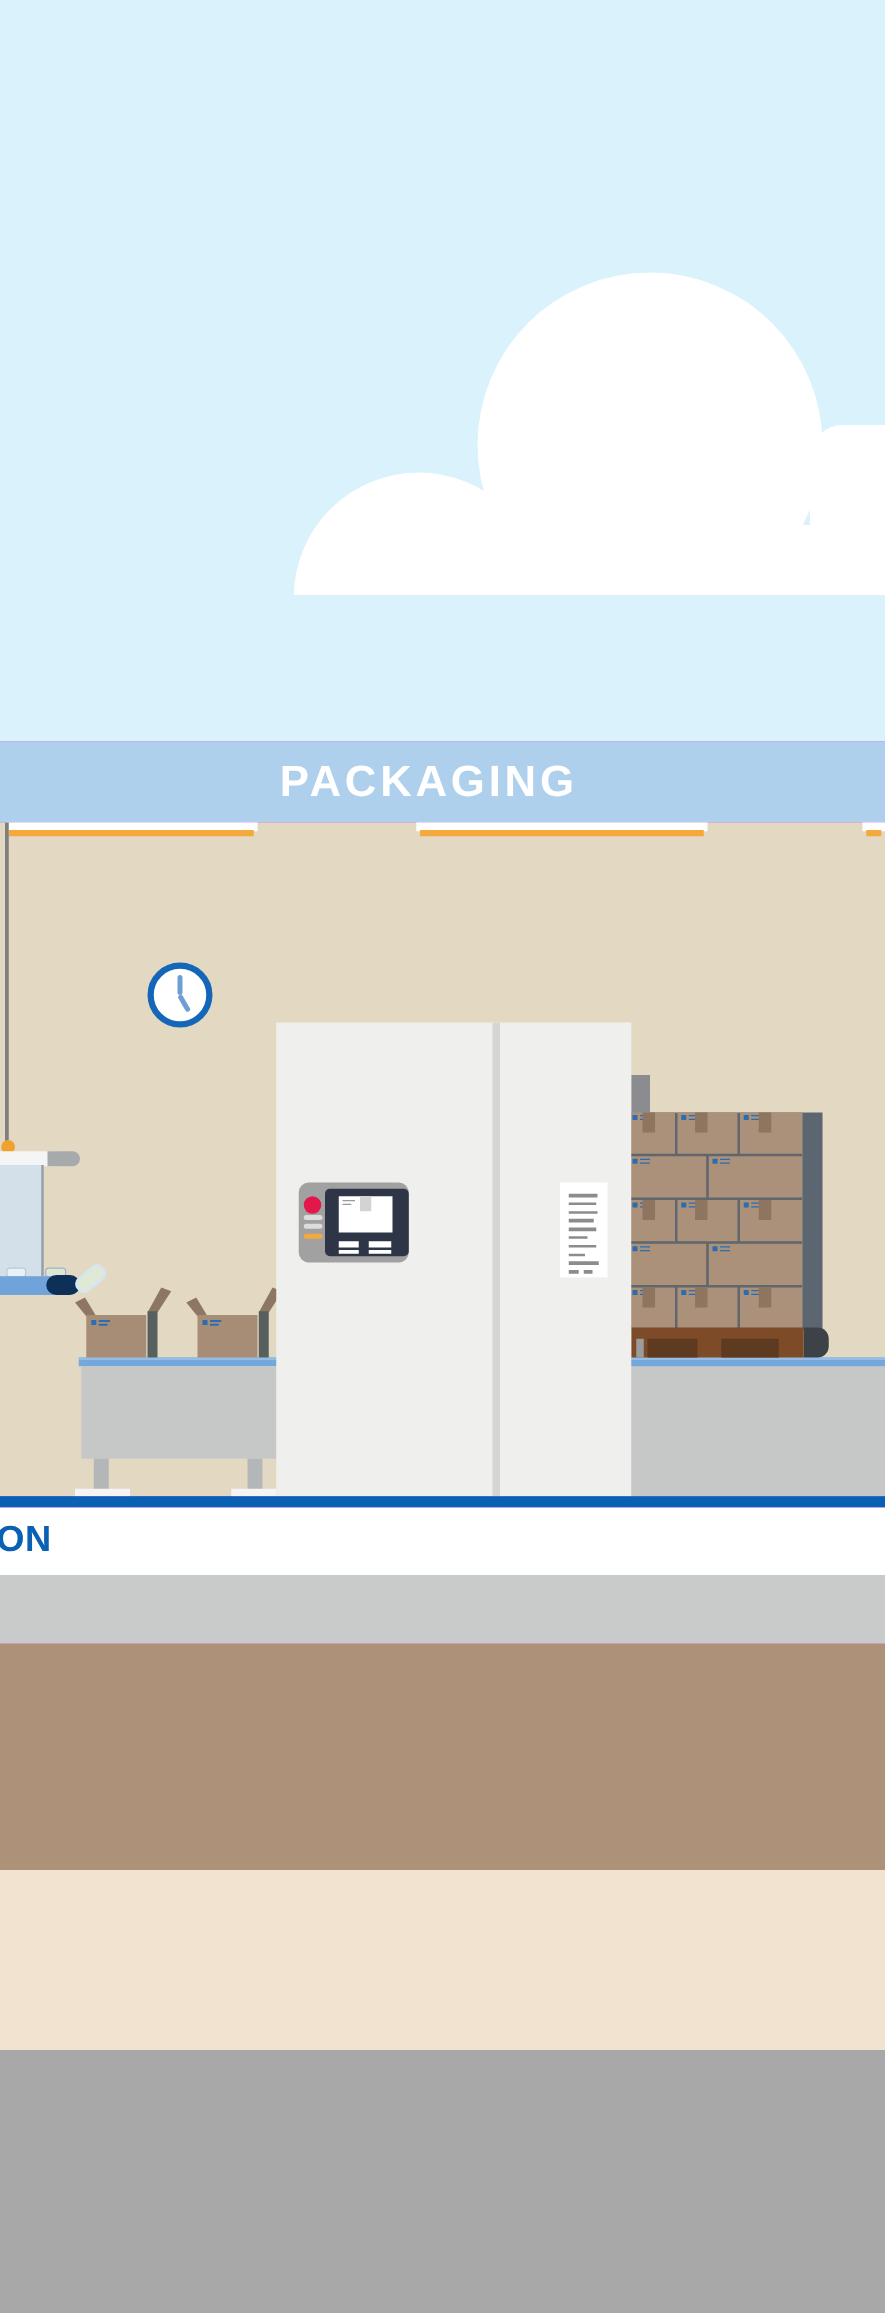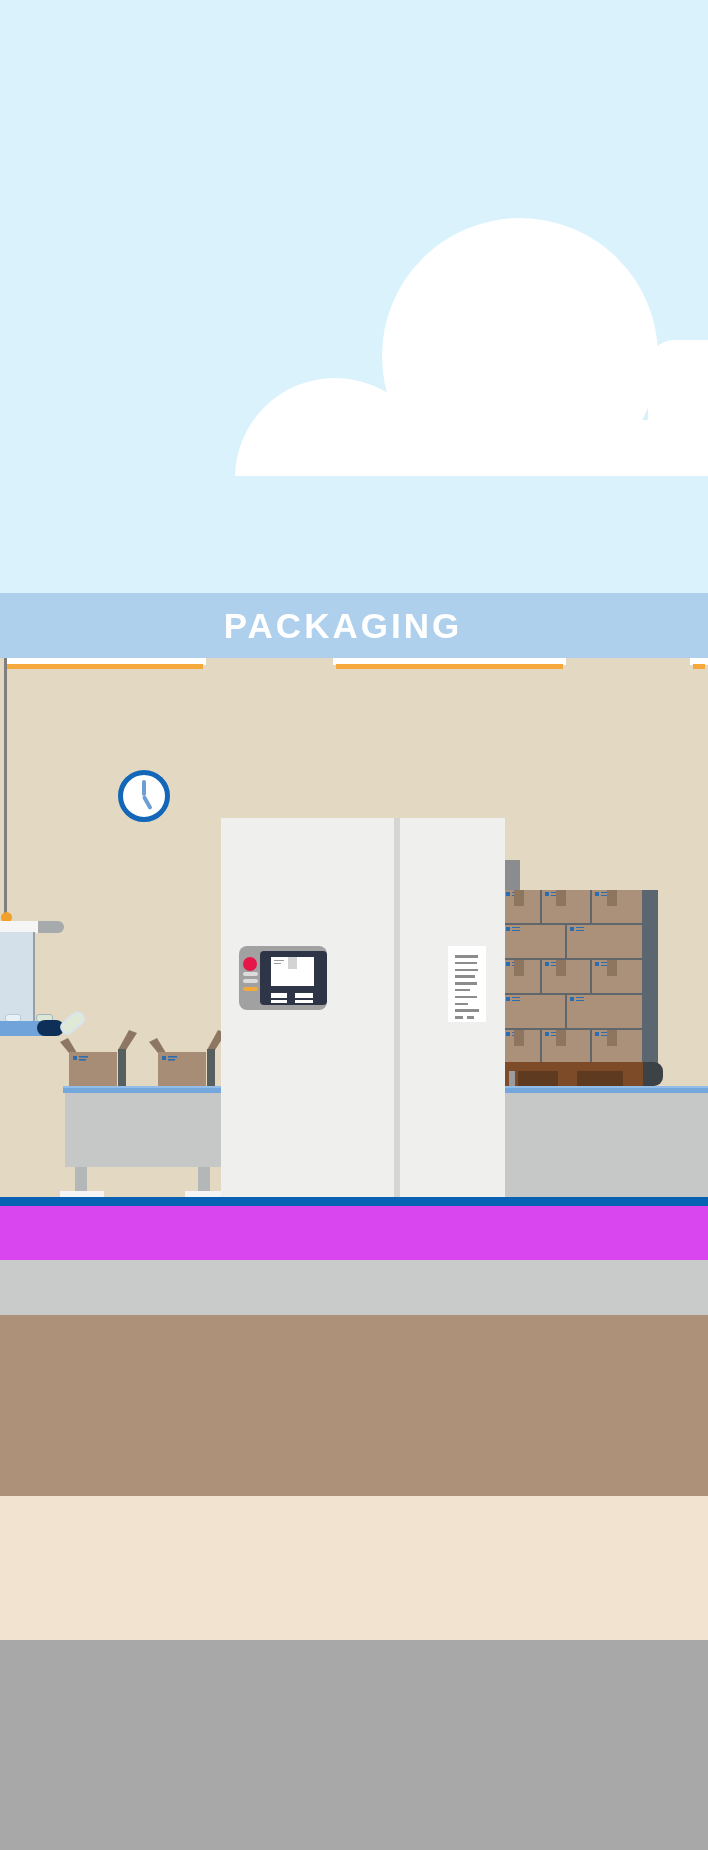--- a/index.html
+++ b/index.html
@@ -284,18 +284,21 @@
       <div class="lline" style="width:13px"></div>
       <div class="lline" style="width:24px"></div>
       <div class="lsplit">
           <i style="width:8px"></i>
           <i style="width:7px"></i>
         </div>
     </div>
   </div>
 
   <div class="abs floorbar"></div>
+  <div class="abs whiteband">
+    <span>ON</span>
+  </div>
   <div class="abs gband g1"></div>
   <div class="abs gband br"></div>
   <div class="abs gband cr"></div>
   <div class="abs gband g2"></div>
 
 </div>
 
 </body></html>

